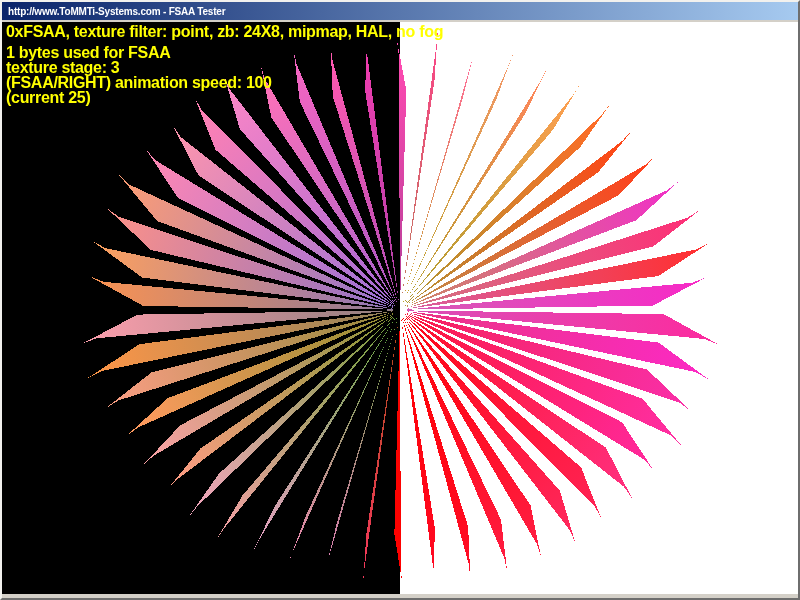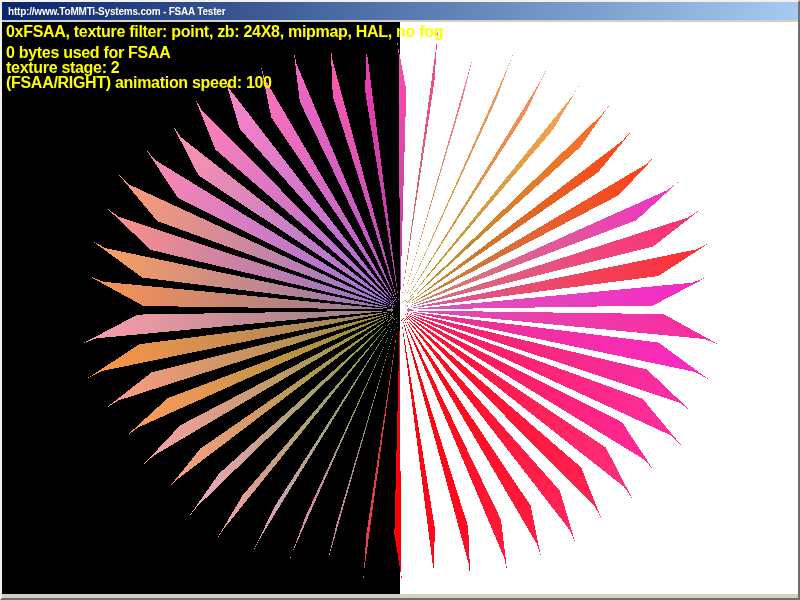--- a/index.html
+++ b/index.html
@@ -311,22 +311,23 @@
         <polygon points="393.9,283.6 213.4,127.6 192.8,75.7 199.6,88.1" fill="url(#bg44)"></polygon>
         <polygon points="394.5,283.1 237.8,107.0 222.3,54.5 227.8,67.3" fill="url(#bg45)"></polygon>
         <polygon points="395.1,282.7 269.3,95.4 258.9,44.2 262.9,57.0" fill="url(#bg46)"></polygon>
         <polygon points="395.8,282.4 297.8,79.8 291.6,28.4 294.4,41.5" fill="url(#bg47)"></polygon>
         <polygon points="396.5,282.2 330.8,74.3 328.7,24.2 330.2,37.1" fill="url(#bg48)"></polygon>
         <polygon points="397.2,282.0 363.1,68.7 365.0,19.2 365.2,32.1" fill="url(#bg49)"></polygon>
       </svg>
 
     <div class="overlay" style="color: rgb(255, 255, 0);">
       <div class="line-first">0xFSAA, texture filter: point, zb: 24X8, mipmap, HAL, no fog</div>
-      <div>0 bytes used for FSAA</div>
-      <div>texture stage: 2</div>
+      <div>1 bytes used for FSAA</div>
+      <div>texture stage: 3</div>
       <div>(FSAA/RIGHT) animation speed: 100</div>
+      <div>(current 25)</div>
     </div>
 
   </div>
 
   <div class="bottom-fill"></div>
 
 </div>
 
 </body></html>

